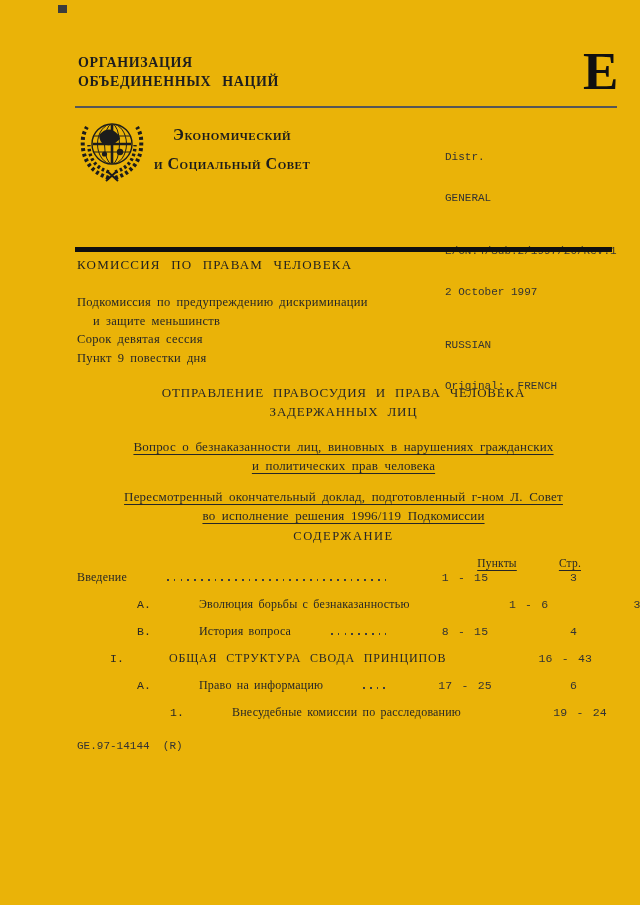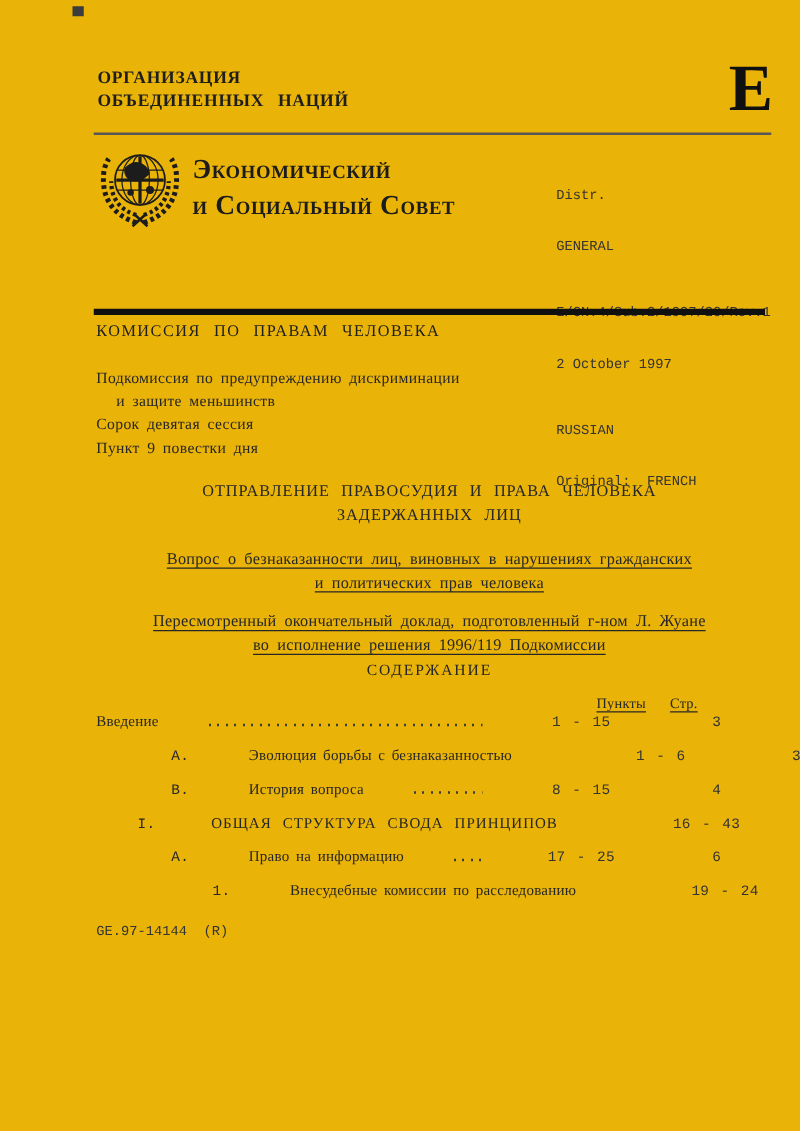--- a/index.html
+++ b/index.html
@@ -33,22 +33,22 @@
   }
   .rule-thin {
     position: absolute; left: 75px; top: 106px;
     width: 542px; height: 2px; background: #565656;
   }
 
   
   .emblem { position: absolute; left: 76px; top: 114px; }
   .council-title {
     position: absolute; left: 154px; top: 120px;
-    font-weight: bold; font-size: 22px; line-height: 29px;
-    font-variant: small-caps; letter-spacing: 0.5px; color: #1c1c1c;
+    font-weight: bold; font-size: 16px; line-height: 29px;
+    font-variant: small-caps; letter-spacing: 0.5px; color: #1c1c1c; text-align: center;
   }
   .distr-block {
     position: absolute; left: 445px; top: 124px;
     font-family: "Liberation Mono", monospace;
     font-size: 11px; line-height: 13.5px; color: #333;
     white-space: pre;
   }
   .distr-gap { margin-top: 13px; }
 
   .rule-thick {
@@ -88,21 +88,21 @@
   }
 
   
   .toc { position: absolute; left: 77px; top: 556px; width: 504px; }
   .toc-header {
     display: flex; align-items: baseline;
     font-size: 11.5px; line-height: 14px; 
   }
   .toc-header .spacer { flex: 1; }
   .col-paras { width: 78px; text-align: center; flex: none; }
-  .col-page  { width: 45px; text-align: left; flex: none; }
+  .col-page  { width: 45px; text-align: right; flex: none; }
   .toc-row {
     display: flex; align-items: baseline;
     height: 17px; margin-bottom: 10px;
     font-size: 12px; line-height: 14px;
     letter-spacing: 0.2px; word-spacing: 2px;
     white-space: nowrap;
     gap: 32px;
   }
   .toc-label {
     flex: none; font-family: "Liberation Mono", monospace; font-size: 11.5px;
@@ -205,21 +205,21 @@
   </div>
 
   <div class="title-block">
     <div class="title-caps">ОТПРАВЛЕНИЕ ПРАВОСУДИЯ И ПРАВА ЧЕЛОВЕКА</div>
     <div class="title-caps">ЗАДЕРЖАННЫХ ЛИЦ</div>
     <div class="subtitle-group">
       <div class="u-line">Вопрос о безнаказанности лиц, виновных в нарушениях гражданских</div>
       <div class="u-line">и политических прав человека</div>
     </div>
     <div class="report-group">
-      <div class="u-line">Пересмотренный окончательный доклад, подготовленный г-ном Л. Жуане</div>
+      <div class="u-line">Пересмотренный окончательный доклад, подготовленный г-ном Л. Совет</div>
       <div class="u-line">во исполнение решения 1996/119 Подкомиссии</div>
     </div>
   </div>
 
   <div class="contents-heading">СОДЕРЖАНИЕ</div>
 
   <div class="toc">
     <div class="toc-header">
       <span class="spacer"></span>
       <span class="col-paras u-line">Пункты</span>

